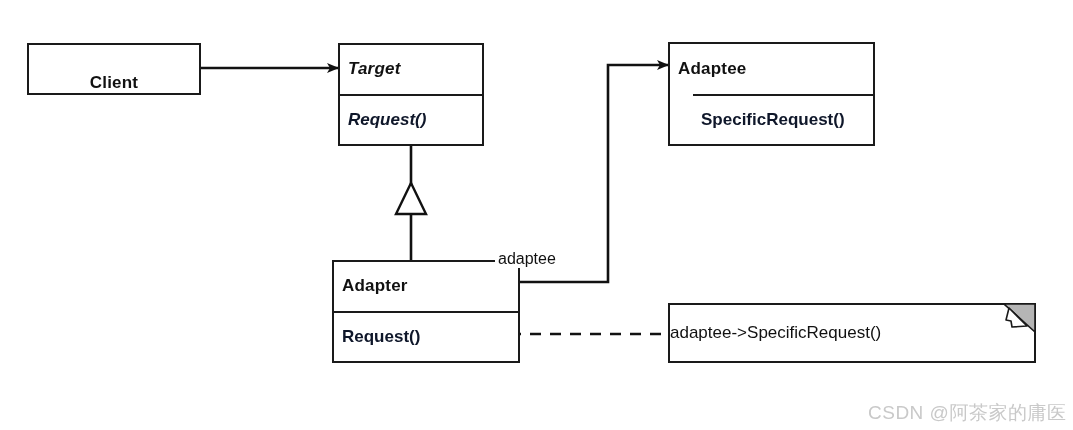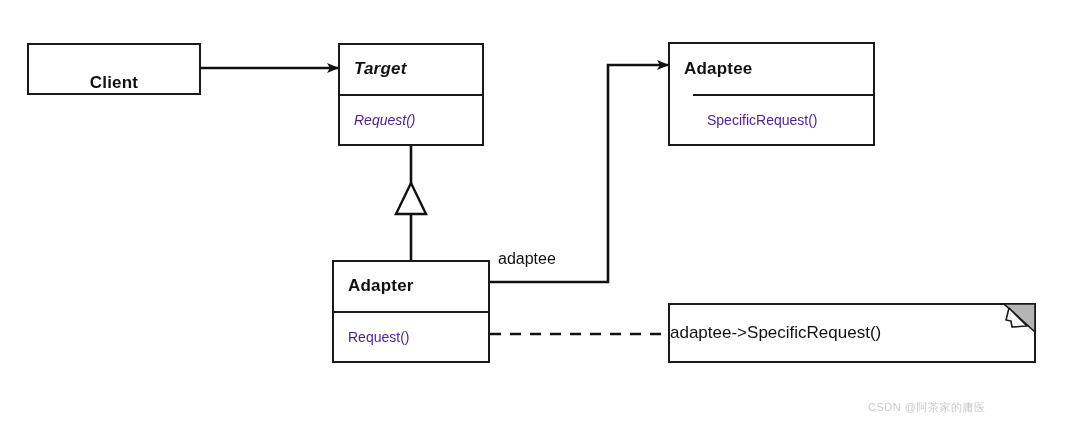--- a/index.html
+++ b/index.html
@@ -29,40 +29,40 @@
     box-sizing: border-box;
     background: #ffffff;
     border: 2px solid #1a1a1a;
     display: flex;
     flex-direction: column;
   }
   .uml-compartment {
     box-sizing: border-box;
     display: flex;
     align-items: center;
-    padding-left: 14px;
+    padding-left: 8px;
     flex: 1 1 auto;
     white-space: nowrap;
   }
   .uml-compartment + .uml-compartment {
     border-top: 2px solid #1a1a1a;
   }
   .cmp-name {
     font-weight: bold;
     font-size: 17px;
     color: #111111;
     letter-spacing: .2px;
   }
   .cmp-name.abstract {
     font-style: italic;
   }
   .cmp-op {
-    font-weight: normal;
-    font-size: 14px;
-    color: #4c1d95;
+    font-weight: bold;
+    font-size: 17px;
+    color: #0f172a;
   }
   .cmp-op.abstract {
     font-style: italic;
   }
   .center-name {
     justify-content: center;
     padding-left: 0;
     align-items: flex-end;
   }
 
@@ -91,21 +91,21 @@
     font-size: 16px;
     color: #111111;
     background: #ffffff;
     padding: 0 3px;
     white-space: nowrap;
   }
 
   
   .watermark {
     position: absolute;
-    font-size: 11px;
+    font-size: 19px;
     color: #c9c9c9;
     letter-spacing: .5px;
     white-space: nowrap;
     font-family: "Liberation Sans", sans-serif;
   }
 </style>
 </head>
 <body>
 
 <div id="canvas">
@@ -155,21 +155,21 @@
 
   <div class="uml-box" style="left:668px; top:42px; width:207px; height:104px;">
     <div class="uml-compartment" style="height:51px;">
       <span class="cmp-name">Adaptee</span>
     </div>
     <div class="uml-compartment" style="height:51px;margin-left:23px;">
       <span class="cmp-op">SpecificRequest()</span>
     </div>
   </div>
 
-  <div class="uml-box" style="left:332px; top:260px; width:158px; height:103px;">
+  <div class="uml-box" style="left:332px; top:260px; width:188px; height:103px;">
     <div class="uml-compartment" style="height:50px;">
       <span class="cmp-name">Adapter</span>
     </div>
     <div class="uml-compartment" style="height:51px;">
       <span class="cmp-op">Request()</span>
     </div>
   </div>
 
   <div class="edge-label" style="left:495px; top:250px;">adaptee</div>
 

